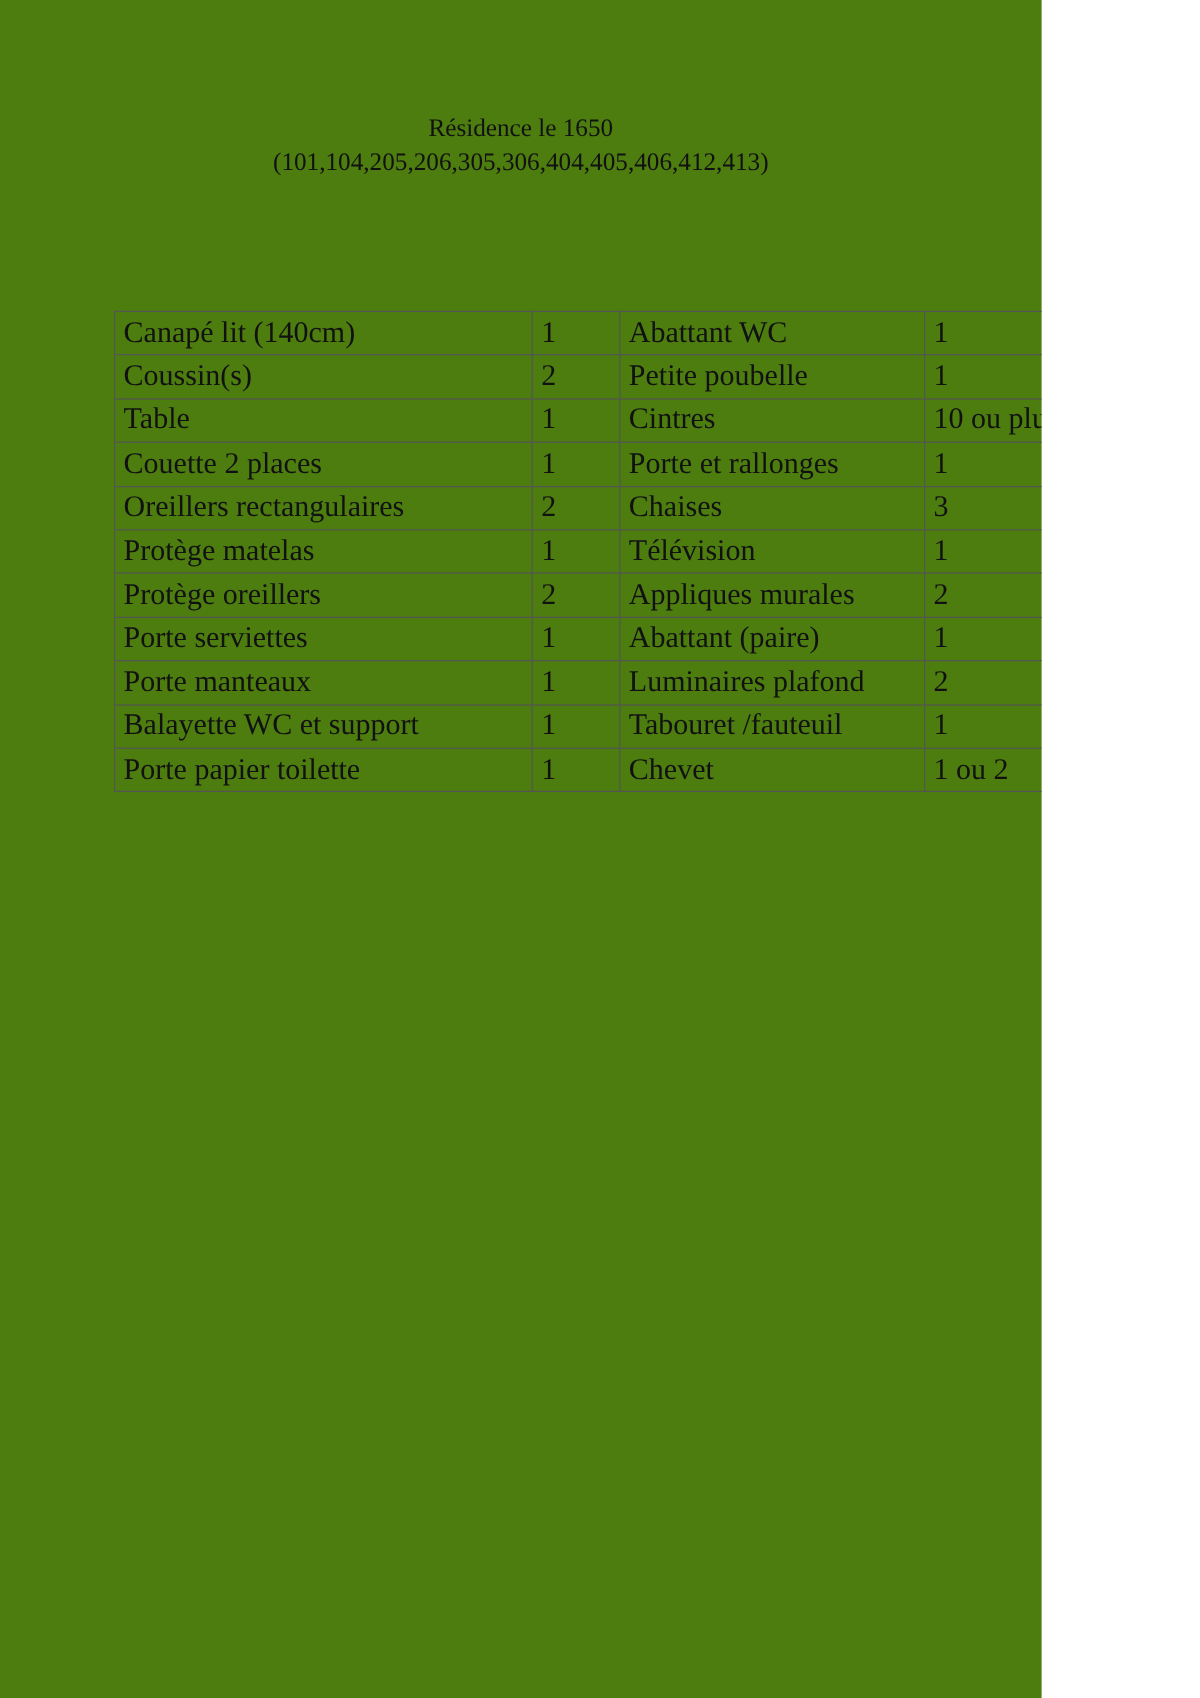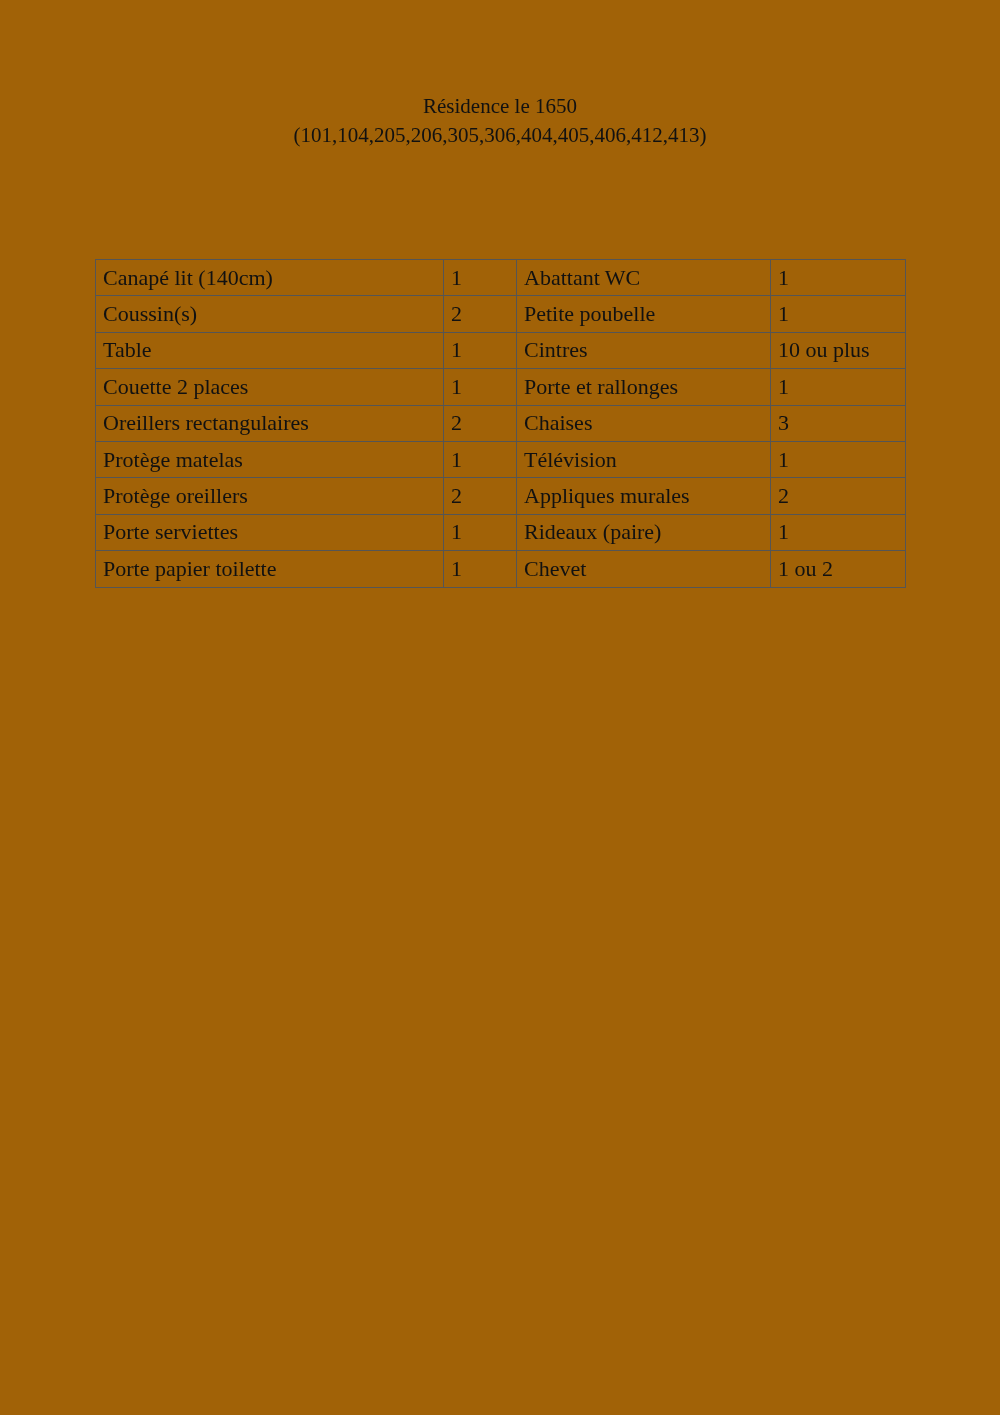--- a/index.html
+++ b/index.html
@@ -6,23 +6,23 @@
   html, body {
     width: 1000px;
     height: 1415px;
     background: #ffffff;
     font-family: "Liberation Serif", "DejaVu Serif", serif;
     color: #111111;
     position: relative;
   }
   .page {
     position: relative;
-    width: 1000px;
+    width: 868px;
     height: 1415px;
-    background: #a16207;
+    background: #4d7c0f;
     overflow: hidden;
   }
   .title-block {
     position: absolute;
     top: 92px;
     left: 0;
     right: 0;
     text-align: center;
   }
   .title-line {
@@ -34,21 +34,21 @@
   table.equip-table {
     position: absolute;
     top: 259px;
     left: 95px;
     width: 810px;
     border-collapse: collapse;
     table-layout: fixed;
   }
   table.equip-table td {
     border: 1px solid #555555;
-    font-size: 22px;
+    font-size: 25px;
     line-height: 24px;
     vertical-align: middle;
     padding: 0 4px 0 7px;
     white-space: pre-wrap;
     overflow: hidden;
     color: #111111;
   }
   table.equip-table tr {
     height: 36.4px;
   }
@@ -113,21 +113,33 @@
       </tr>
       <tr>
         <td>Protège oreillers</td>
         <td>2</td>
         <td>Appliques murales</td>
         <td>2</td>
       </tr>
       <tr>
         <td>Porte serviettes</td>
         <td>1</td>
-        <td>Rideaux (paire)</td>
+        <td>Abattant (paire)</td>
+        <td>1</td>
+      </tr>
+      <tr>
+        <td>Porte manteaux</td>
+        <td>1</td>
+        <td>Luminaires plafond</td>
+        <td>2</td>
+      </tr>
+      <tr>
+        <td>Balayette WC et support</td>
+        <td>1</td>
+        <td>Tabouret /fauteuil</td>
         <td>1</td>
       </tr>
       <tr>
         <td>Porte papier toilette</td>
         <td>1</td>
         <td>Chevet</td>
         <td>1 ou 2</td>
       </tr>
     </tbody>
   </table>

